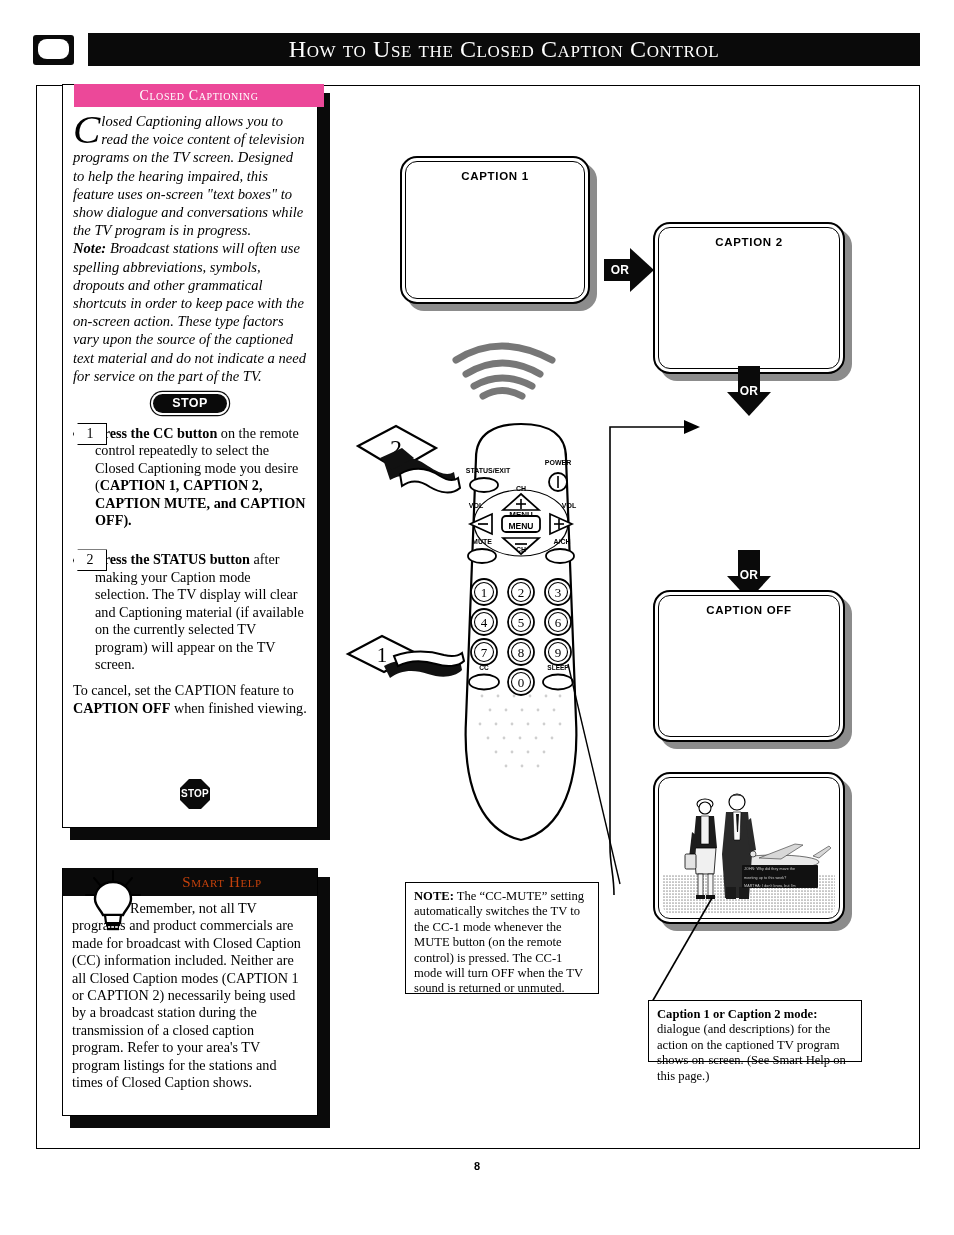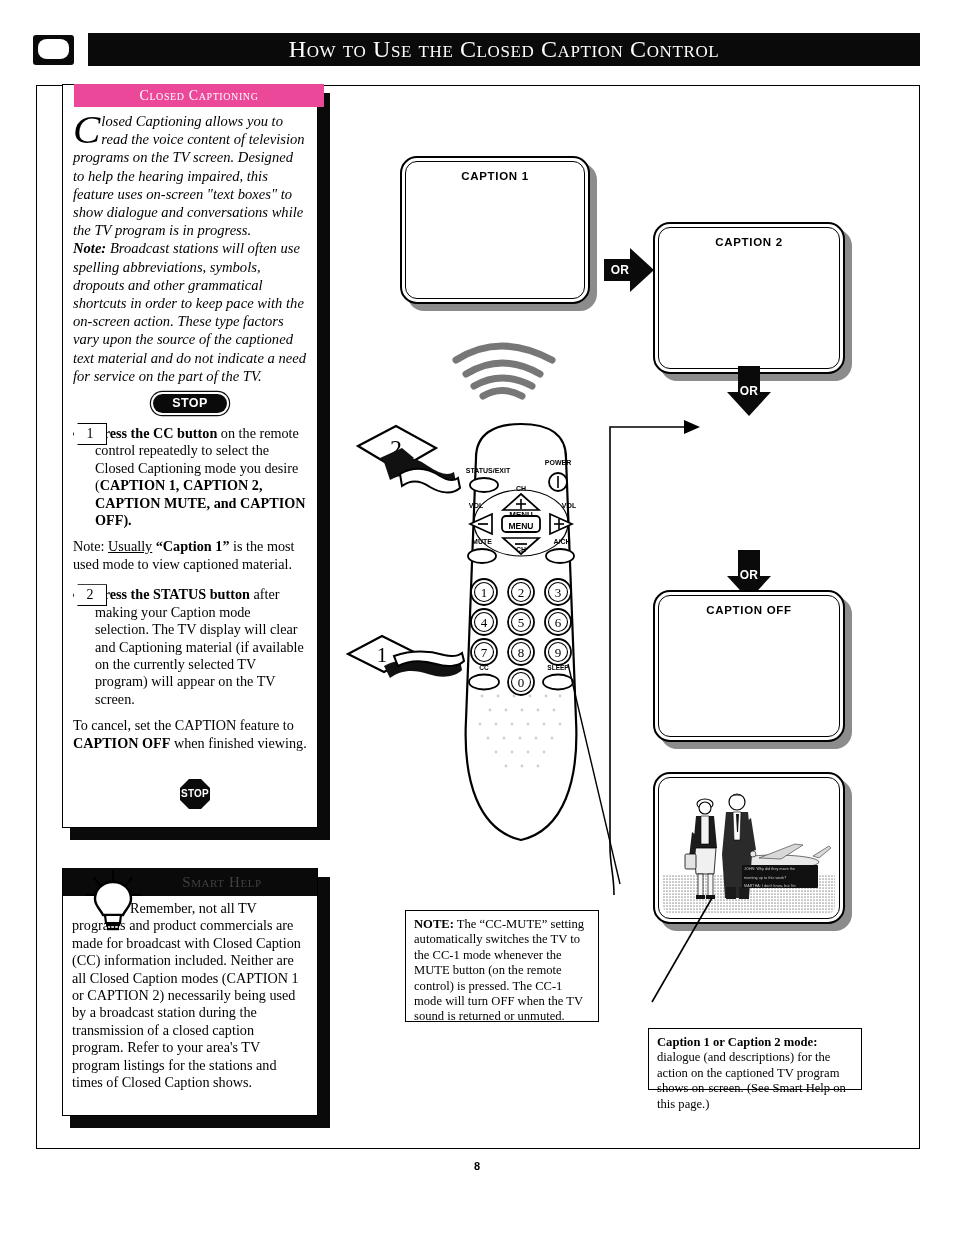--- a/index.html
+++ b/index.html
@@ -111,21 +111,21 @@
   }
   #sh-panel .body{
     position:absolute;left:0;top:0;width:256px;height:248px;
     background:#fff;border:1px solid #000;box-sizing:border-box;
   }
   #sh-header{
     position:absolute;left:1px;top:0px;width:254px;height:28px;background:#0a0a0a;
   }
   #sh-title{
     position:absolute;left:80px;top:0;width:160px;height:28px;
-    color:#404040;font-size:15px;font-variant:small-caps;letter-spacing:.6px;
+    color:#c2410c;font-size:15px;font-variant:small-caps;letter-spacing:.6px;
     text-align:center;line-height:28px;font-family:"Liberation Serif",serif;
   }
   #bulb-icon{position:absolute;left:22px;top:2px;width:58px;height:62px;}
   #sh-content{
     position:absolute;left:1px;top:29px;width:254px;height:218px;
     padding:3px 9px 0 9px;box-sizing:border-box;
   }
   #sh-content .first{text-indent:58px;}
 
   
@@ -169,21 +169,21 @@
   .arrow-d .or{
     position:absolute;left:0;top:16px;width:44px;height:18px;
     color:#fff;font-family:"Liberation Sans",sans-serif;font-weight:bold;
     font-size:12px;text-align:center;line-height:18px;letter-spacing:.3px;
   }
 
   
   .callout{
     position:absolute;background:#fff;border:1.2px solid #000;
     box-sizing:border-box;padding:6px 7px 5px 8px;
-    font-size:12.6px;line-height:15.4px;margin-top:28px;
+    font-size:12.6px;line-height:15.4px;
   }
 
   
   #photo-scene{position:absolute;left:10px;top:10px;right:10px;bottom:10px;overflow:hidden;border-radius:8px;}
   #cap-overlay{
     position:absolute;left:46%;top:63%;width:44%;height:17%;background:#111;
     border-radius:1px;overflow:hidden;
   }
   #cap-overlay div{
     color:#cfcfcf;font-family:"Liberation Sans",sans-serif;font-size:3.6px;
@@ -225,21 +225,20 @@
 
       <div id="begin-badge">STOP</div>
 
       <div class="step" style="margin-left:22px;margin-top:12px;">
         <div class="diamond">1</div>
         <p class="plain"><span class="bold">Press the CC button</span><span> on the remote control repeatedly to select the Closed Captioning mode you desire (</span><span class="bold">CAPTION 1, CAPTION 2, CAPTION MUTE, and CAPTION OFF</span><span class="bold">).</span></p>
       </div>
 
       <div class="gap"></div>
 
-      <p class="plain" style="margin-left:0;"><span>Note: </span><span class="uline">Usually</span><span class="bold"> “Caption 1”</span><span> is the most used mode to view captioned material.</span></p>
 
       <div class="step" style="margin-left:22px;margin-top:13px;">
         <div class="diamond">2</div>
         <p class="plain"><span class="bold">Press the STATUS button</span><span> after making your Caption mode selection. The TV display will clear and Captioning material  (if available on the currently selected TV program) will appear on the TV screen.</span></p>
       </div>
 
       <div class="gap"></div>
 
       <p class="plain"><span>To cancel, set the CAPTION feature to </span><span class="bold">CAPTION OFF</span><span> when finished viewing.</span></p>
     </div>

